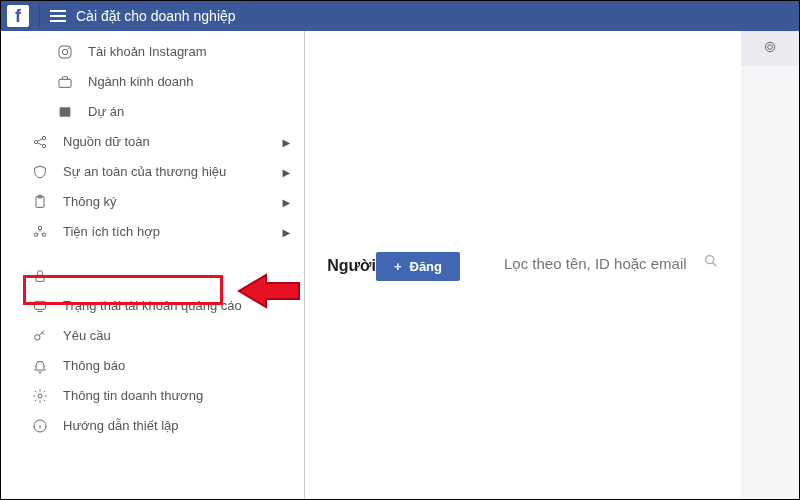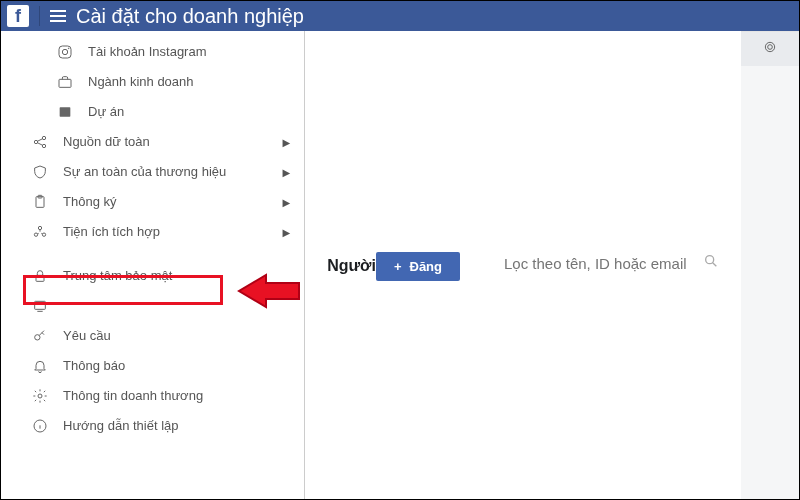--- a/index.html
+++ b/index.html
@@ -2,21 +2,21 @@
 <html><head>
 <meta charset="utf-8">
 <style>
   * { box-sizing: border-box; margin: 0; padding: 0; }
   body { font-family: Helvetica, Arial, sans-serif; width: 800px; height: 500px; overflow: hidden; background: #fff; border: 1px solid #000; }
   .topbar { background: #3b5998; height: 30px; display: flex; align-items: center; padding: 0 6px; color: #fff; }
   .fb-logo { width: 22px; height: 22px; background: #fff; color: #3b5998; font-weight: bold; font-size: 18px; display: flex; align-items: flex-end; justify-content: center; border-radius: 2px; padding-bottom: 0px; }
   .divider { width: 1px; height: 20px; background: #2f477a; margin: 0 10px; }
   .hamburger { display: flex; flex-direction: column; gap: 3px; margin-right: 10px; cursor: pointer; }
   .hamburger span { width: 16px; height: 2px; background: #fff; }
-  .title { font-size: 20px; font-weight: 500; }
+  .title { font-size: 14px; font-weight: 500; }
   .main { display: flex; height: 470px; }
   .sidebar { width: 344px; border-right: 1px solid #ccc; overflow-y: auto; padding-top: 6px; position: relative; }
   .sidebar::-webkit-scrollbar { width: 8px; }
   .sidebar::-webkit-scrollbar-thumb { background: #bbb; }
   .content { flex: 1; background: #fff; display: flex; flex-direction: row; }
   .item { display: flex; align-items: center; padding: 6px 10px 6px 30px; color: #555; font-size: 13px; cursor: pointer; min-height: 28px; }
   .item.sub { padding-left: 55px; }
   .item .icon { width: 18px; height: 18px; margin-right: 14px; display: flex; align-items: center; justify-content: center; flex-shrink: 0; }
   .item .icon svg { width: 16px; height: 16px; fill: none; stroke: #666; stroke-width: 1.5; }
   .item .label { flex: 1; line-height: 1.3; }
@@ -130,30 +130,30 @@
     <div style="height:14px"></div>
 
 
     <div class="item">
       <span class="icon">
           <svg viewBox="0 0 24 24">
             <rect x="6" y="11" width="12" height="9" rx="1"></rect>
             <path d="M8 11V8a4 4 0 018 0v3"></path>
           </svg>
         </span>
-      <span class="label">Trung tâm bảo mật</span>
     </div>
 
     <div class="item">
       <span class="icon">
           <svg viewBox="0 0 24 24">
             <rect x="4" y="5" width="16" height="12" rx="1"></rect>
             <path d="M4 9h16M8 20h8"></path>
           </svg>
         </span>
+      <span class="label">Trạng thái tài khoản quảng cáo</span>
     </div>
 
     <div class="item">
       <span class="icon">
           <svg viewBox="0 0 24 24">
             <circle cx="8" cy="14" r="4"></circle>
             <path d="M11 11l7-7M15 7l3 3"></path>
           </svg>
         </span>
       <span class="label">Yêu cầu</span>

